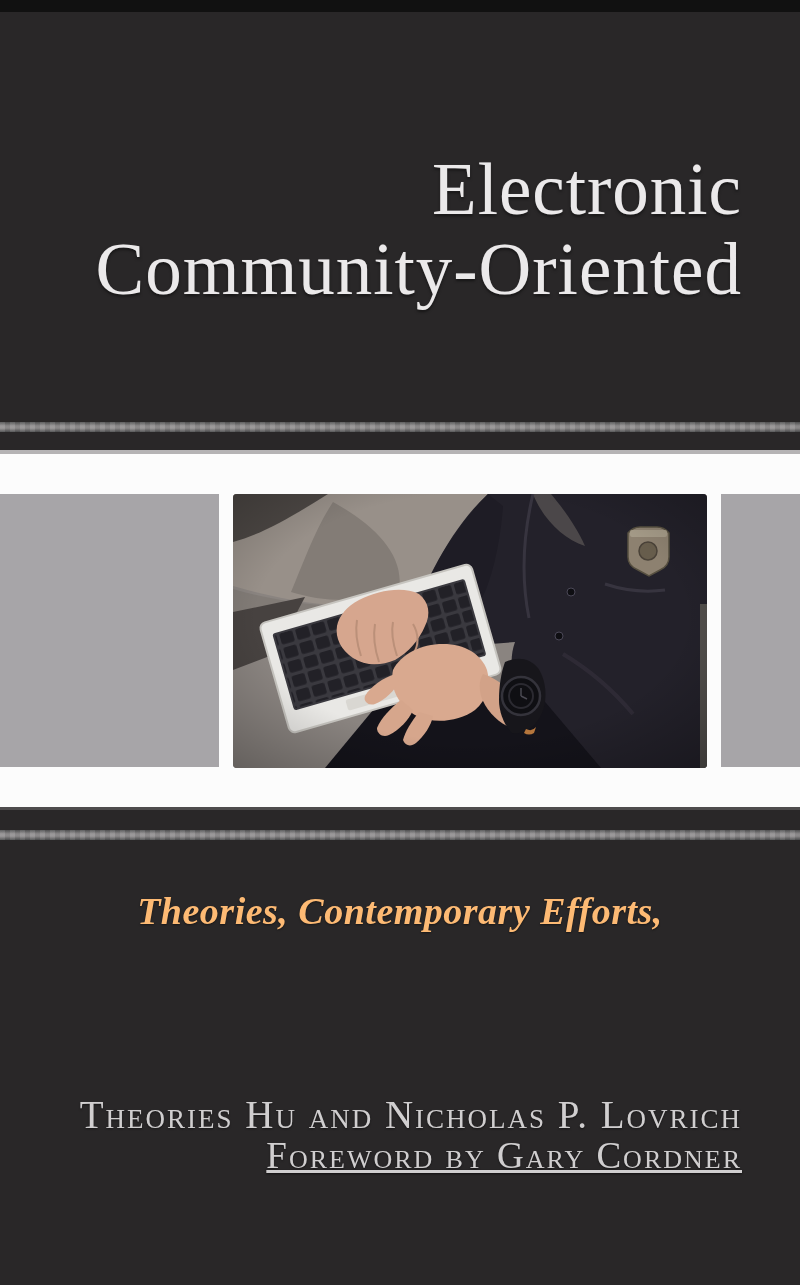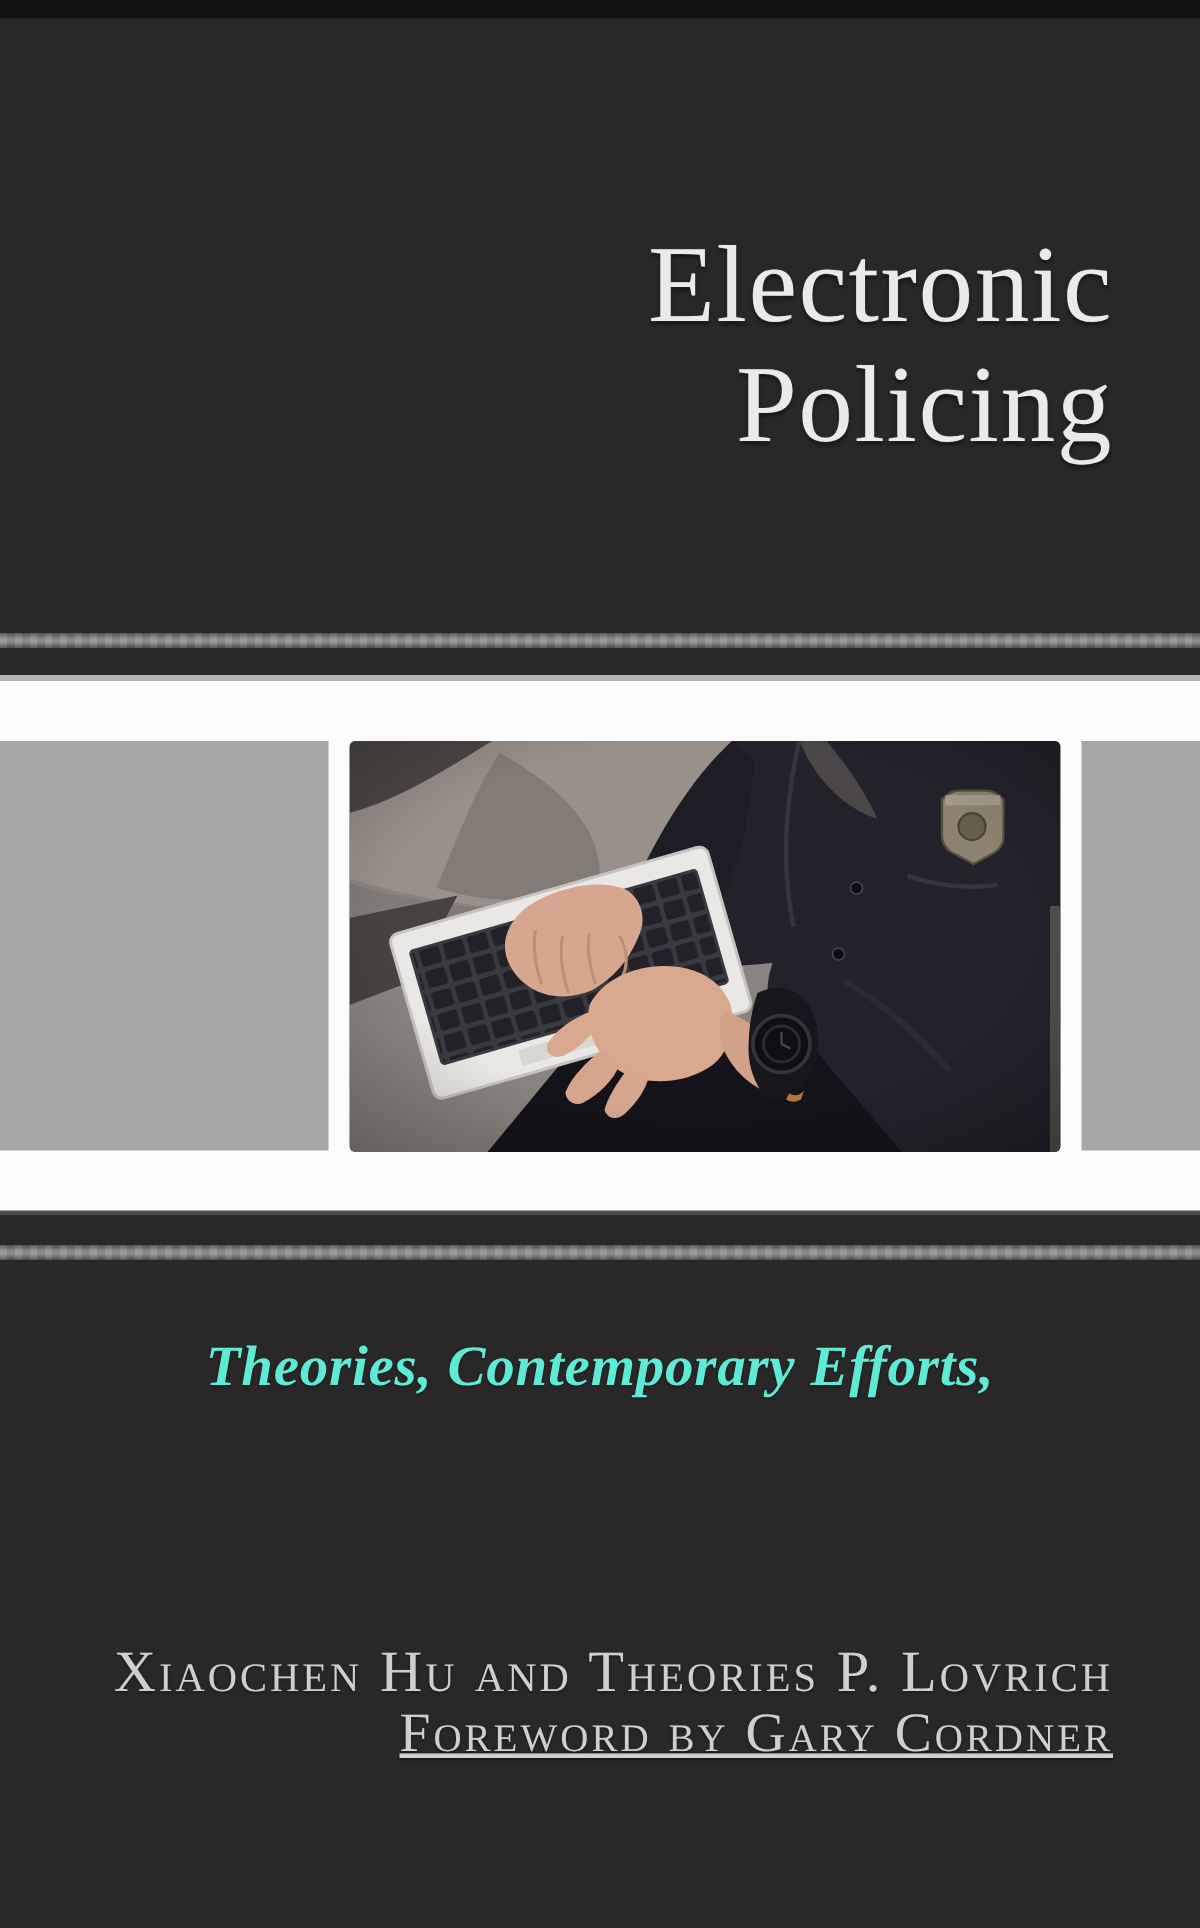--- a/index.html
+++ b/index.html
@@ -57,21 +57,21 @@
   
   .subtitle-block{
     position:absolute;
     top:876px;left:0;right:0;
     text-align:center;
     font-style:italic;
     font-weight:bold;
     font-size:38px;
     line-height:47px;
     letter-spacing:.5px;
-    color:#5eead4;
+    color:#fdba74;
     text-shadow:0 1px 2px rgba(0,0,0,.45);
   }
   .subtitle-line{display:block;}
   
   .authors-block{
     position:absolute;
     top:1082px;left:40px;right:58px;
     text-align:right;
     color:#d0cecf;
     font-variant:small-caps;
@@ -80,21 +80,21 @@
   .author-byline{display:block;font-size:39px;line-height:42px;letter-spacing:2px;}
   .foreword-credit{display:block;font-size:37px;line-height:40px;letter-spacing:2px;text-decoration:underline;}
 </style>
 </head>
 <body>
 
 <div class="cover">
 
   <h1 class="title-block" style="margin:0;font-weight:normal;">
     <span class="title-line">Electronic</span>
-    <span class="title-line">Policing</span>
+    <span class="title-line">Community-Oriented</span>
   </h1>
 
   <div class="rule rule-top"></div>
 
   <div class="white-band"></div>
   <div class="gray-block gray-left"></div>
   <div class="gray-block gray-right"></div>
 
   <div class="photo">
     <svg viewBox="0 0 474 274" preserveAspectRatio="none">
@@ -182,17 +182,17 @@
     </svg>
   </div>
 
   <div class="rule rule-bottom"></div>
 
   <div class="subtitle-block">
     <span class="subtitle-line">Theories, Contemporary Efforts,</span>
   </div>
 
   <div class="authors-block">
-    <span class="author-byline">Xiaochen Hu and Theories P. Lovrich</span>
+    <span class="author-byline">Theories Hu and Nicholas P. Lovrich</span>
     <span class="foreword-credit">Foreword by Gary Cordner</span>
   </div>
 
 </div>
 
 </body></html>

